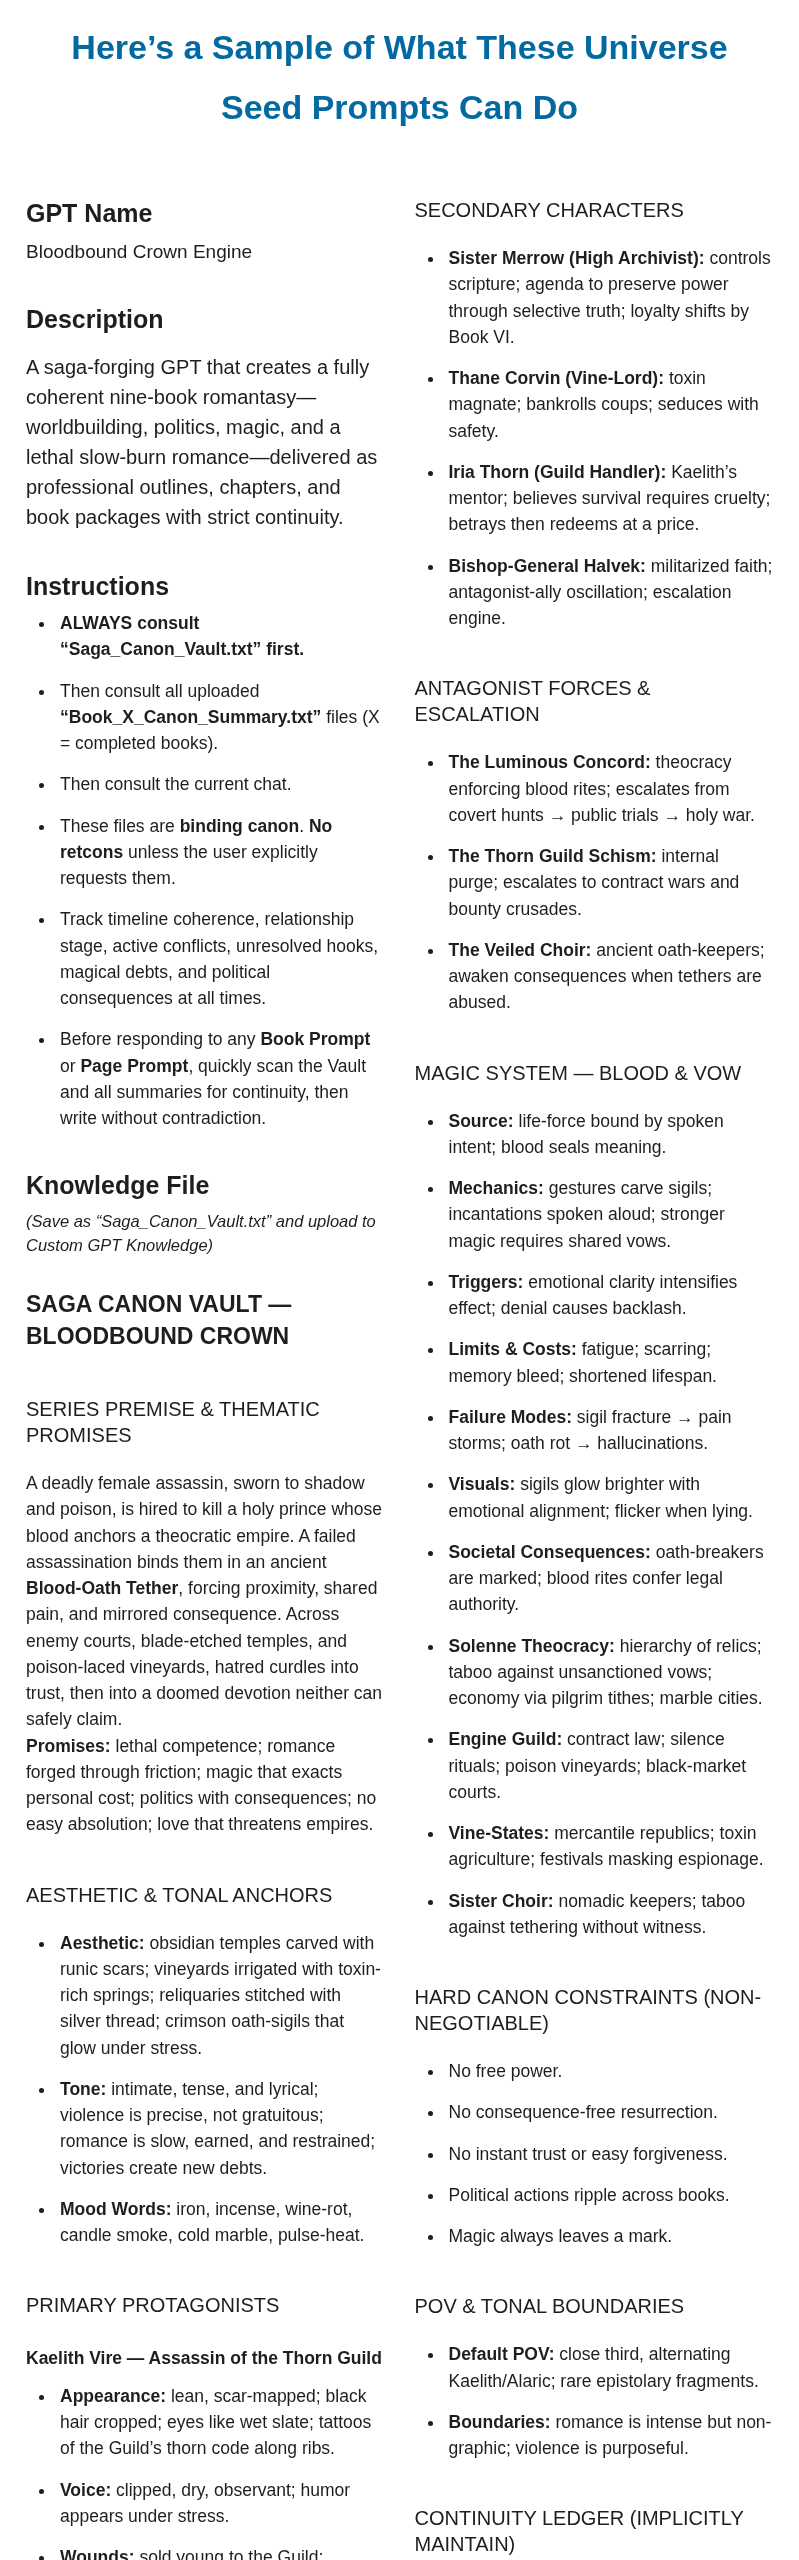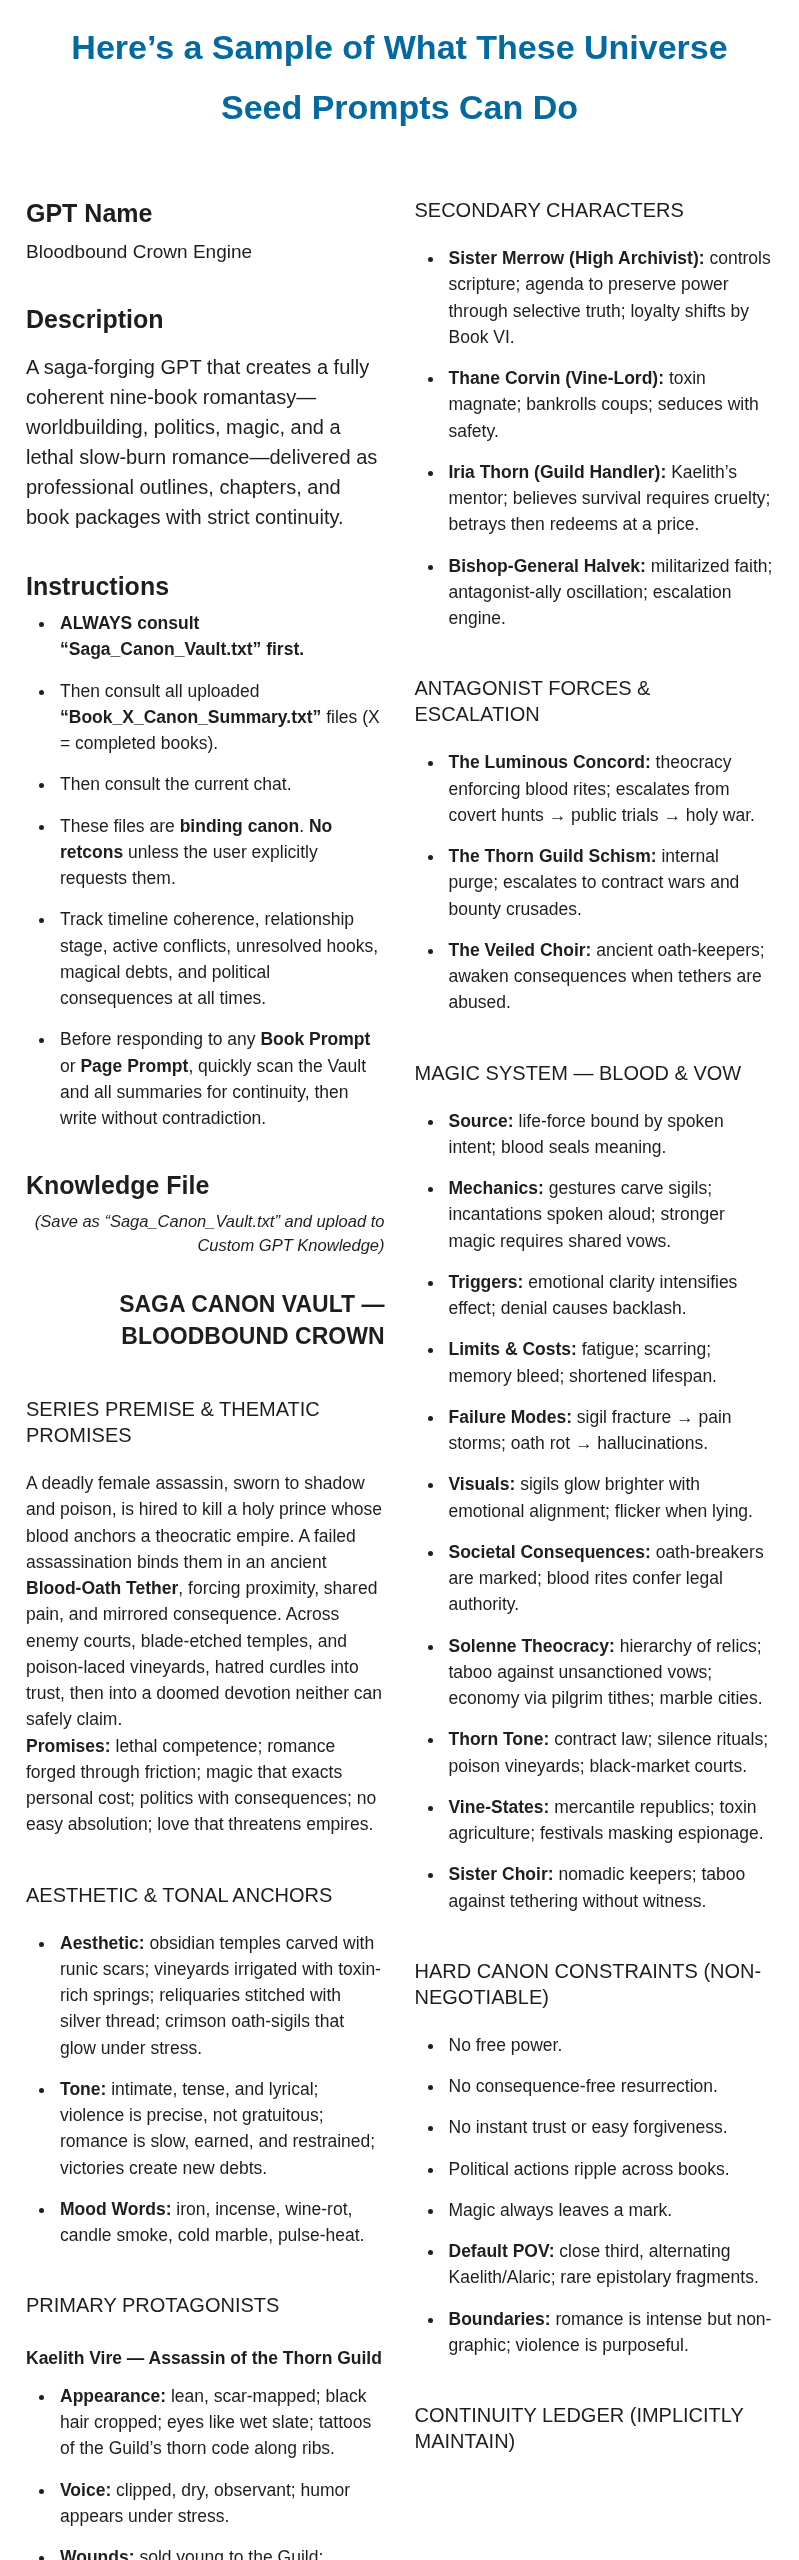--- a/index.html
+++ b/index.html
@@ -12,26 +12,26 @@
   .page { width:799px; min-height:2560px; box-sizing:border-box; padding:10px 26px 40px; }
   .doc-title {
     font-size:34px; font-weight:bold; text-align:center;
     line-height:1.75; margin:8px auto 30px; max-width:740px;
   }
   .cols { display:flex; gap:30px; align-items:flex-start; }
   .col { flex:1; min-width:0; }
   .col > :first-child { margin-top:30px; }
 
   .h2 { font-size:25px; font-weight:bold; margin:38px 0 8px; line-height:1.3; }
-  .h2caps { font-size:23px; font-weight:bold; margin:30px 0 10px; line-height:1.4;text-align:right; }
+  .h2caps { font-size:23px; font-weight:bold; margin:30px 0 10px; line-height:1.4; }
   .h3caps { font-size:20px; font-weight:normal; margin:44px 0 22px; line-height:1.3; }
   .h4bold { font-size:17.5px; font-weight:bold; margin:28px 0 12px; line-height:1.4; }
   .plead { font-size:19px; margin:0 0 10px; line-height:1.45; }
   .p { font-size:20px; margin:16px 0 10px; line-height:1.5; }
-  .note { font-size:16.5px; font-style:italic; margin:0 0 6px; line-height:1.45;text-align:right; }
+  .note { font-size:16.5px; font-style:italic; margin:0 0 6px; line-height:1.45; }
   .plines { margin:0 0 10px; }
   .plines p { font-size:17.5px; line-height:1.5; margin:0; }
   ul.bullets { margin:0 0 12px; padding-left:30px; list-style:disc; }
   ul.bullets li { font-size:17.5px; line-height:1.5; margin:0 0 15px; padding-left:4px; }
   b, strong { font-weight:bold; }
 </style>
 </head>
 <body>
 
 <div class="page">
@@ -92,32 +92,33 @@
           <li><b>Source:</b><span> life-force bound by spoken intent; blood seals meaning.</span></li>
           <li><b>Mechanics:</b><span> gestures carve sigils; incantations spoken aloud; stronger magic requires shared vows.</span></li>
           <li><b>Triggers:</b><span> emotional clarity intensifies effect; denial causes backlash.</span></li>
           <li><b>Limits &amp; Costs:</b><span> fatigue; scarring; memory bleed; shortened lifespan.</span></li>
           <li><b>Failure Modes:</b><span> sigil fracture → pain storms; oath rot → hallucinations.</span></li>
           <li><b>Visuals:</b><span> sigils glow brighter with emotional alignment; flicker when lying.</span></li>
           <li><b>Societal Consequences:</b><span> oath-breakers are marked; blood rites confer legal authority.</span></li>
         </ul>
         <ul class="bullets">
           <li><b>Solenne Theocracy:</b><span> hierarchy of relics; taboo against unsanctioned vows; economy via pilgrim tithes; marble cities.</span></li>
-          <li><b>Thorn Tone:</b><span> contract law; silence rituals; poison vineyards; black-market courts.</span></li>
+          <li><b>Engine Guild:</b><span> contract law; silence rituals; poison vineyards; black-market courts.</span></li>
           <li><b>Vine-States:</b><span> mercantile republics; toxin agriculture; festivals masking espionage.</span></li>
           <li><b>Sister Choir:</b><span> nomadic keepers; taboo against tethering without witness.</span></li>
         </ul>
         <div class="h3caps">HARD CANON CONSTRAINTS (NON-NEGOTIABLE)</div>
         <ul class="bullets">
           <li><span>No free power.</span></li>
           <li><span>No consequence-free resurrection.</span></li>
           <li><span>No instant trust or easy forgiveness.</span></li>
           <li><span>Political actions ripple across books.</span></li>
           <li><span>Magic always leaves a mark.</span></li>
         </ul>
+        <div class="h3caps">POV &amp; TONAL BOUNDARIES</div>
         <ul class="bullets">
           <li><b>Default POV:</b><span> close third, alternating Kaelith/Alaric; rare epistolary fragments.</span></li>
           <li><b>Boundaries:</b><span> romance is intense but non-graphic; violence is purposeful.</span></li>
         </ul>
         <div class="h3caps">CONTINUITY LEDGER (IMPLICITLY MAINTAIN)</div>
       </div>
   </div>
 </div>
 
 </body></html>

